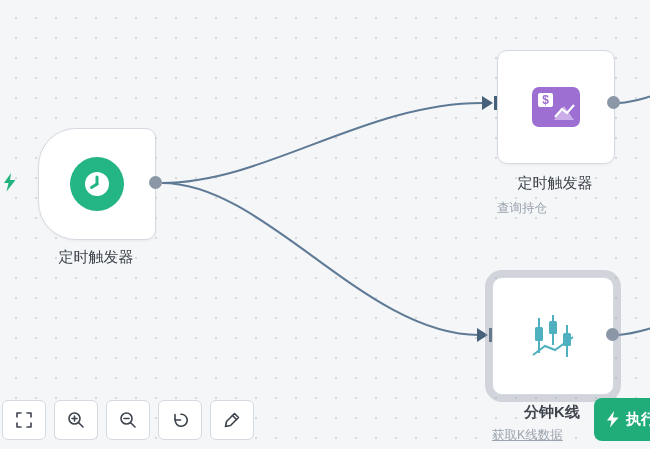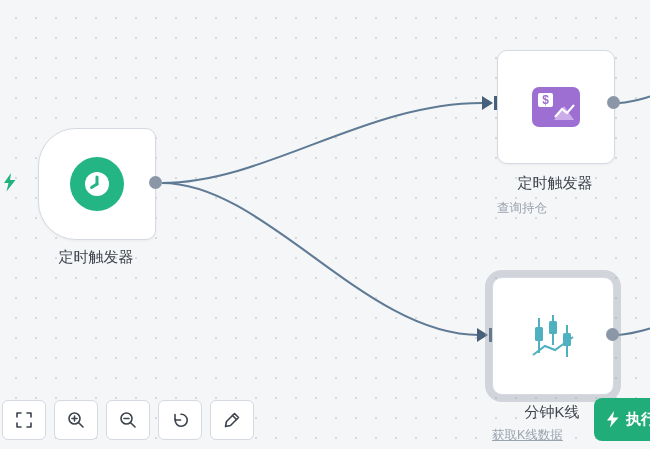--- a/index.html
+++ b/index.html
@@ -19,21 +19,21 @@
   #node-account{left:497px;top:50px;width:116px;height:112px;border-radius:10px;
     display:flex;align-items:center;justify-content:center;}
   #node-kline{left:492px;top:277px;width:120px;height:116px;border-radius:10px;
     display:flex;align-items:center;justify-content:center;
     box-shadow:0 0 0 7px rgba(152,159,172,.38);}
   .node-label{position:absolute;text-align:center;font-size:15px;color:#3f454d;}
   .node-sub{position:absolute;text-align:left;font-size:12.5px;color:#9aa3ae;}
   #trigger-label{left:26px;top:248px;width:140px;}
   #account-label{left:497px;top:174px;width:116px;}
   #account-sub{left:497px;top:200px;width:116px;}
-  #kline-label{left:492px;top:403px;width:120px;font-weight:400;}
+  #kline-label{left:492px;top:403px;width:120px;font-weight:700;}
   #kline-sub{left:492px;top:427px;width:120px;text-decoration:underline;}
   .port-dot{position:absolute;width:13px;height:13px;border-radius:50%;background:#8b97a7;cursor:crosshair;}
   .port-in{position:absolute;cursor:crosshair;}
   #bolt{position:absolute;left:3px;top:173px;}
   #toolbar{position:absolute;left:2px;top:400px;display:flex;gap:8px;}
   .tb-btn{width:44px;height:40px;background:#fff;border:1px solid #d5dae0;border-radius:6px;
     display:flex;align-items:center;justify-content:center;cursor:pointer;box-sizing:border-box;}
   .tb-btn svg{stroke:#3c434d;stroke-width:1.6;fill:none;stroke-linecap:round;stroke-linejoin:round;}
   #execute-btn{position:absolute;left:594px;top:398px;width:140px;height:43px;background:#21ad79;
     border:none;border-radius:8px;color:#fff;display:flex;align-items:center;gap:7px;

